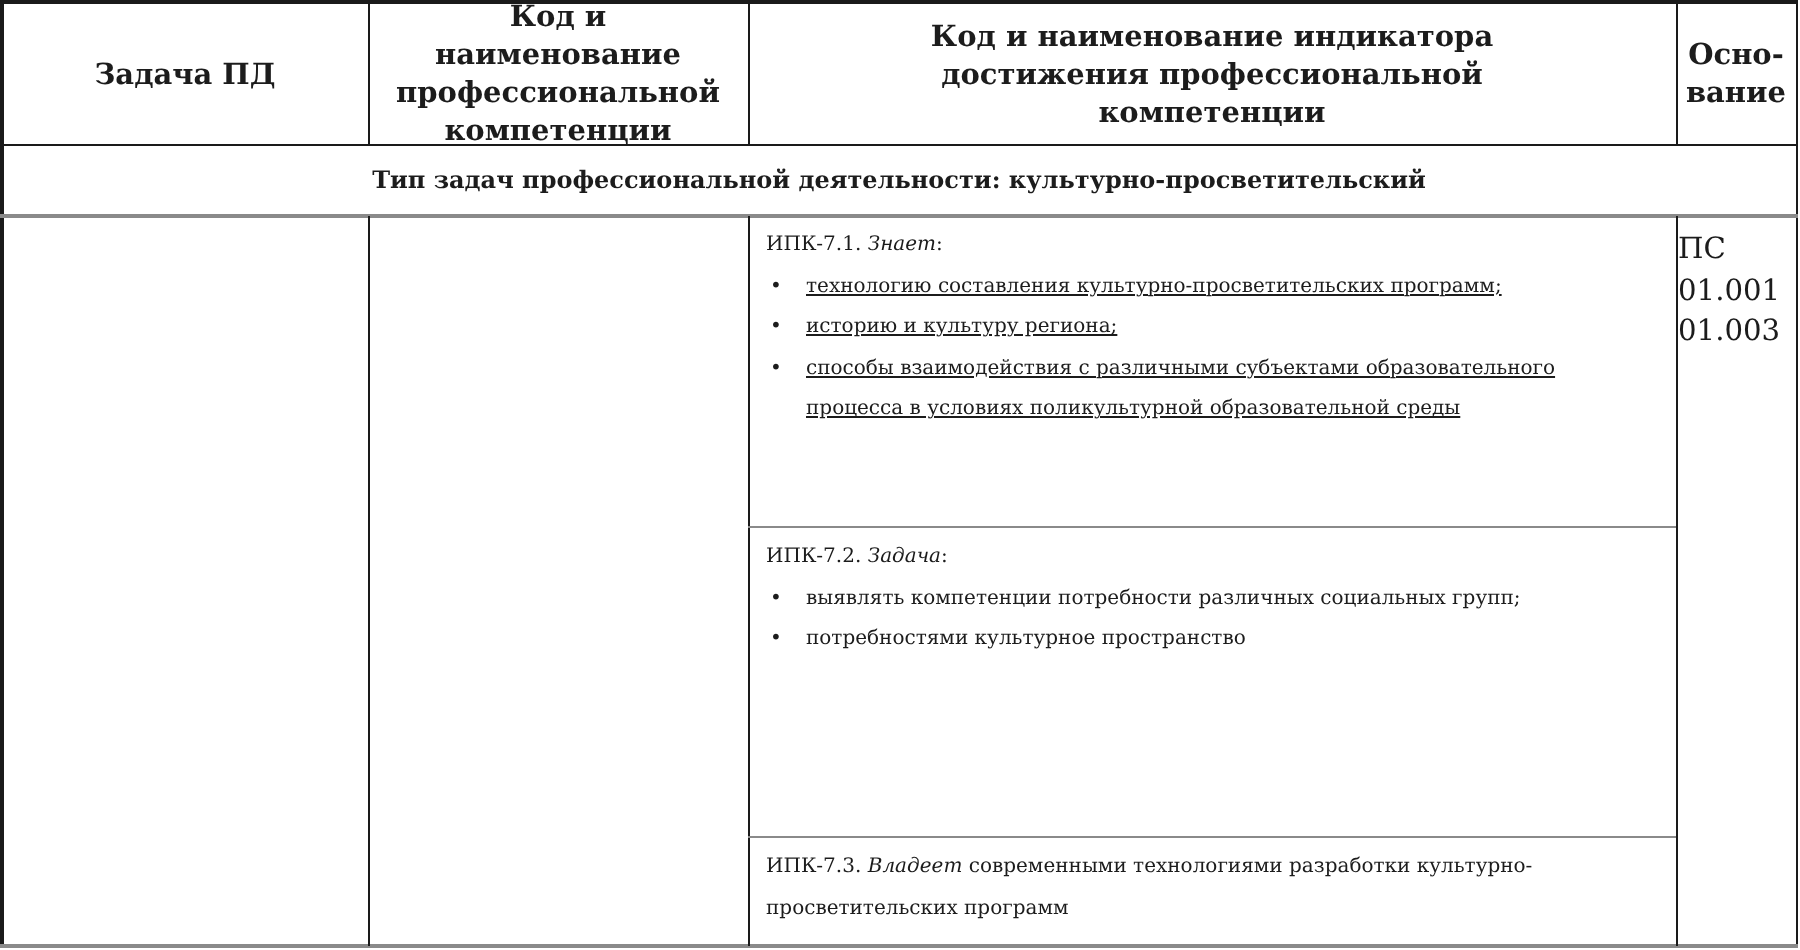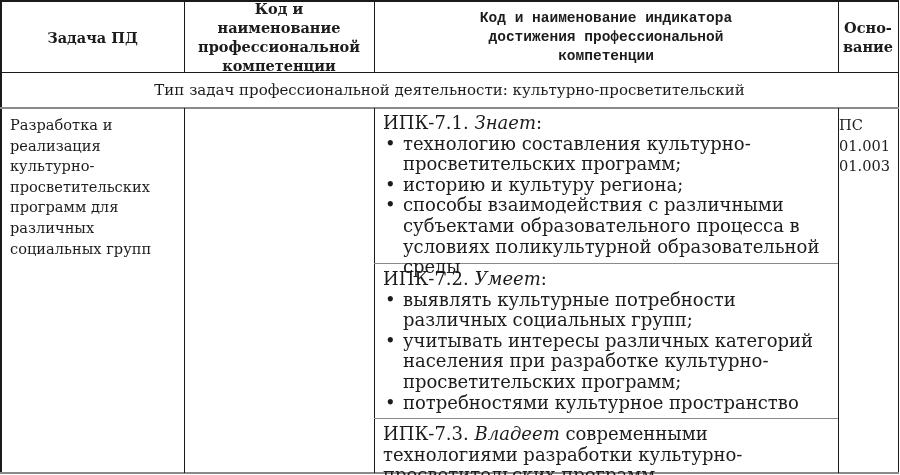--- a/index.html
+++ b/index.html
@@ -5,23 +5,23 @@
   html, body { margin: 0; padding: 0; background: #ffffff; }
   body { width: 900px; height: 475px; overflow: hidden; position: relative;
          font-family: "DejaVu Serif", "Liberation Serif", serif; color: #1c1c1c; }
   .tbl { position: absolute; left: 0; top: 0; width: 899px; height: 474px; }
   .line { position: absolute; background: #1a1a1a; }
   .line.gray { background: #8a8a8a; }
   .cell { position: absolute; box-sizing: border-box; }
   .hdr { display: flex; align-items: center; justify-content: center; text-align: center;
          font-weight: bold; font-size: 14.5px; line-height: 19px; }
   .type-row { display: flex; align-items: center; justify-content: center;
-              font-weight: normal; font-size: 15px; }
+              font-weight: bold; font-size: 12px; }
   .body-text { font-size: 14.6px; line-height: 20.6px; padding: 5px 8px; }
-  .ind { font-size: 18px; line-height: 20.6px; padding: 3px 8px 0 8px; }
+  .ind { font-size: 10px; line-height: 20.6px; padding: 3px 8px 0 8px; }
   .ind ul { margin: 0; padding: 0; list-style: none; }
   .ind li { position: relative; padding-left: 20px; }
   .ind li::before { content: "•"; position: absolute; left: 2px; top: 0; }
   .ind em { font-style: italic; }
   .basis { font-size: 14.6px; line-height: 20.6px; padding-top: 5px; }
   .basis div { white-space: nowrap; }
 </style>
 </head>
 <body>
 
@@ -45,56 +45,52 @@
 
   <div class="line gray" style="left:374px;top:263px;width:464px;height:1px;"></div>
   <div class="line gray" style="left:374px;top:418px;width:464px;height:1px;"></div>
 
   <div class="cell hdr" style="left:2px;top:2px;width:181px;height:70px;">
     <span>Задача ПД</span>
   </div>
   <div class="cell hdr" style="left:185px;top:2px;width:188px;height:70px;padding:0 10px;">
     <span>Код и наименование профессиональной компетенции</span>
   </div>
-  <div class="cell hdr" style="left:375px;top:2px;width:462px;height:70px;padding:0 70px;font-family:Liberation Mono, monospace;">
+  <div class="cell hdr" style="left:375px;top:2px;width:462px;height:70px;padding:0 70px;">
     <span>Код и наименование индикатора достижения профессиональной компетенции</span>
   </div>
   <div class="cell hdr" style="left:839px;top:2px;width:58px;height:70px;padding:13px 3px;">
     <span style="word-break:break-all;">Осно-вание</span>
   </div>
 
   <div class="cell type-row" style="left:2px;top:73px;width:895px;height:33px;">
     <span>Тип задач профессиональной деятельности: культурно-просветительский</span>
   </div>
 
-  <div class="cell body-text" style="left:2px;top:110px;width:181px;height:360px;">
-    <span style="hyphens:auto;" lang="ru">Разработка и реализация культурно-просветительских программ для различных социальных групп</span>
-  </div>
 
 
   <div class="cell ind" style="left:375px;top:110px;width:462px;height:153px;" lang="ru">
     <div>
       <span>ИПК-7.1.</span>
       <em>Знает</em><span>:</span>
     </div>
-    <ul style="hyphens:auto;">
+    <ul style="hyphens:auto;text-decoration:underline;">
       <li>технологию составления культурно-просветительских программ;</li>
       <li>историю и культуру региона;</li>
       <li>способы взаимодействия с различными субъектами образовательного процесса в условиях поликультурной образовательной среды</li>
     </ul>
   </div>
 
   <div class="cell ind" style="left:375px;top:266px;width:462px;height:152px;" lang="ru">
     <div>
       <span>ИПК-7.2.</span>
-      <em>Умеет</em><span>:</span>
+      <em>Задача</em><span>:</span>
     </div>
     <ul style="hyphens:auto;">
-      <li>выявлять культурные потребности различных социальных групп;</li>
-      <li>учитывать интересы различных категорий населения при разработке культурно-просветительских программ;</li>
+      <li>выявлять компетенции потребности различных социальных групп;</li>
       <li>потребностями культурное пространство</li>
     </ul>
   </div>
 
   <div class="cell ind" style="left:375px;top:421px;width:462px;height:51px;hyphens:auto;" lang="ru">
     <span>ИПК-7.3.</span>
     <em>Владеет</em><span> современными технологиями разработки культурно-просветительских программ</span>
   </div>
 
   <div class="cell basis" style="left:839px;top:110px;width:58px;height:360px;">

